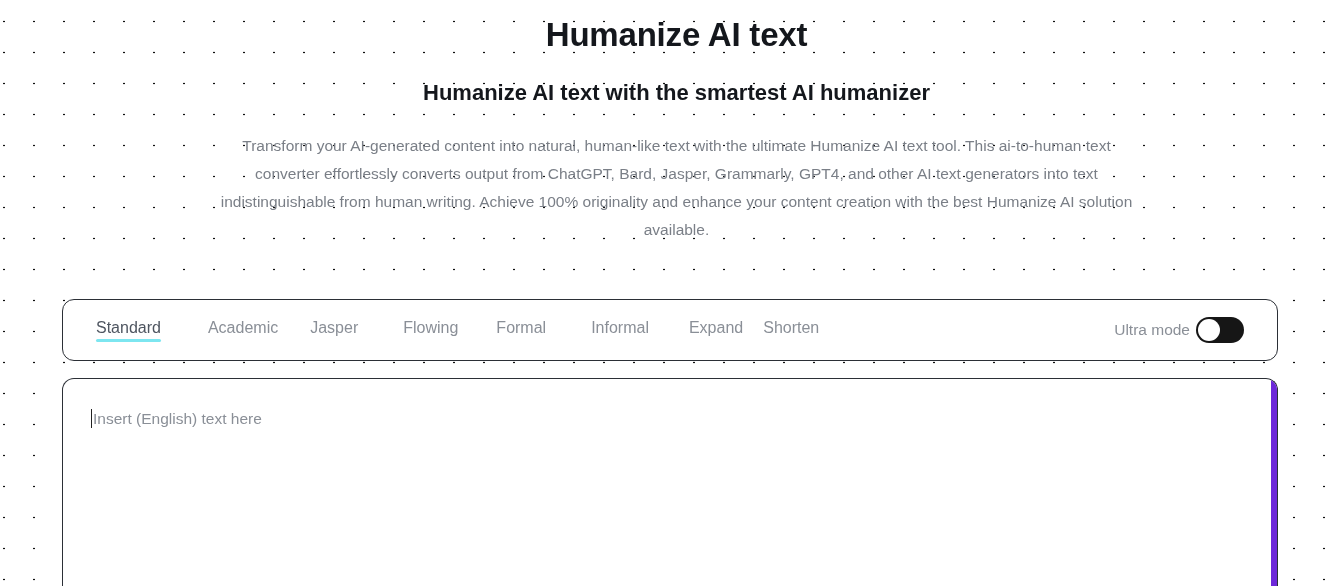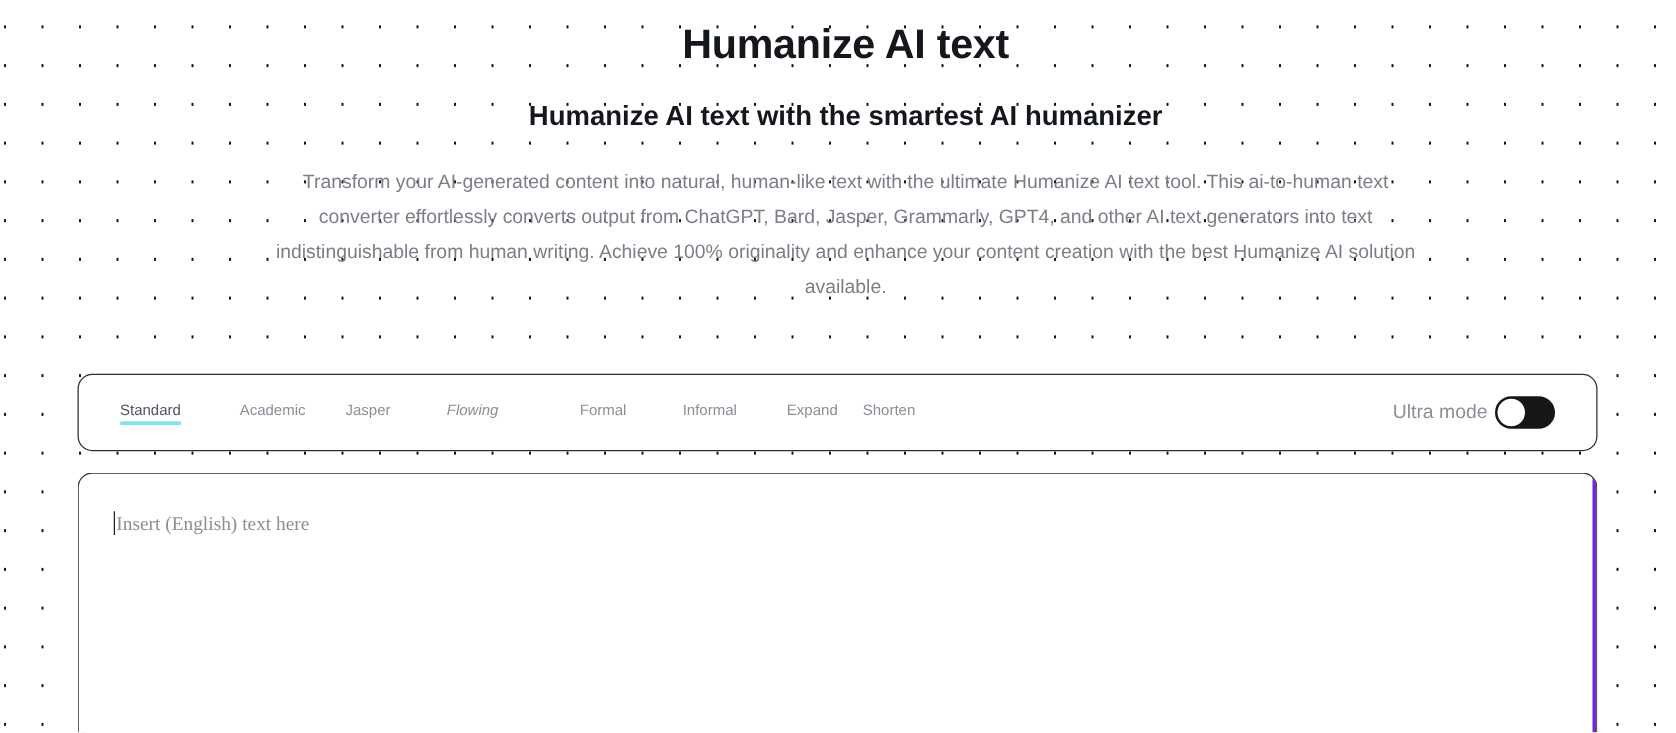--- a/index.html
+++ b/index.html
@@ -72,33 +72,33 @@
   }
 
   .tabs {
     display: flex;
     align-items: center;
     flex: 1 1 auto;
     padding-left: 33px;
   }
 
   .tab {
-    font-size: 12px;
+    font-size: 16px;
     color: #8a8f97;
     cursor: pointer;
     white-space: nowrap;
     padding-bottom: 5px;
     position: relative;
     margin-right: 62px;
   }
 
   .tab:nth-child(1) { margin-right: 47px; }
   .tab:nth-child(2) { margin-right: 32px; }
   .tab:nth-child(3) { margin-right: 45px; }
-  .tab:nth-child(4) { margin-right: 65px; font-style: italic; }
+  .tab:nth-child(4) { margin-right: 38px; }
   .tab:nth-child(5) { margin-right: 45px; }
   .tab:nth-child(6) { margin-right: 40px; }
   .tab:nth-child(7) { margin-right: 20px; }
   .tab:nth-child(8) { margin-right: 0; }
 
   .tab.active {
     color: #4e5560;
   }
 
   .tab.active::after {
@@ -161,22 +161,21 @@
     overflow: hidden;
   }
 
   .pane {
     flex: 1 1 50%;
     padding: 30px 0 0 28px;
     position: relative;
   }
 
   .pane.left {
-    border-right: 3px solid #6d28d9;
-    font-family: Liberation Serif, serif;
+    border-right: 6px solid #6d28d9;
   }
 
   .placeholder {
     font-size: 15.5px;
     color: #8a8f97;
     line-height: 20px;
   }
 
   .caret {
     display: inline-block;

